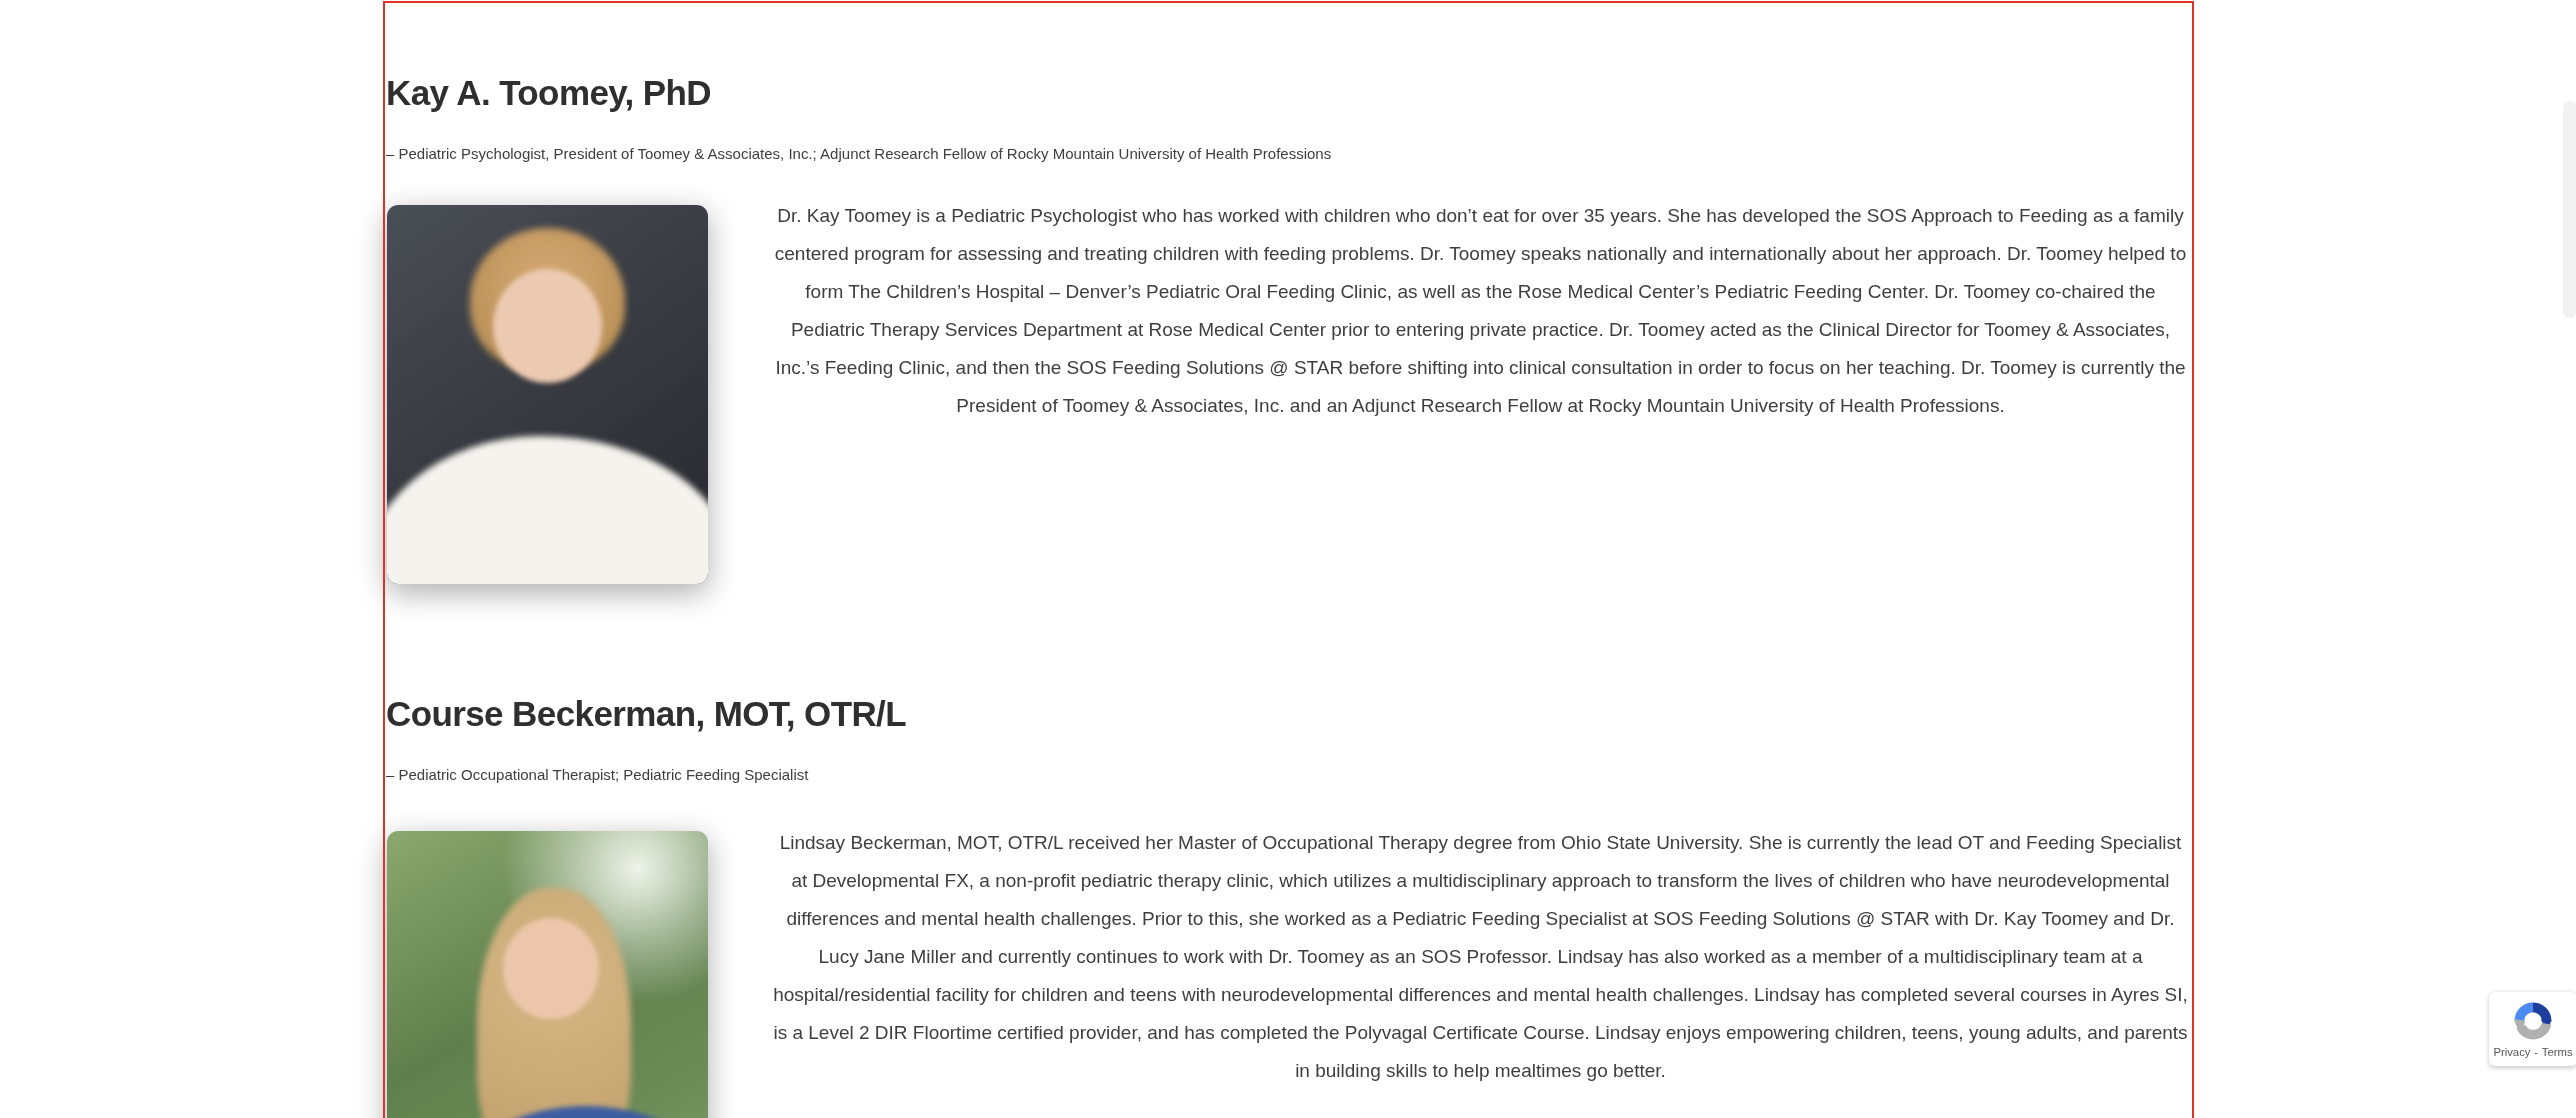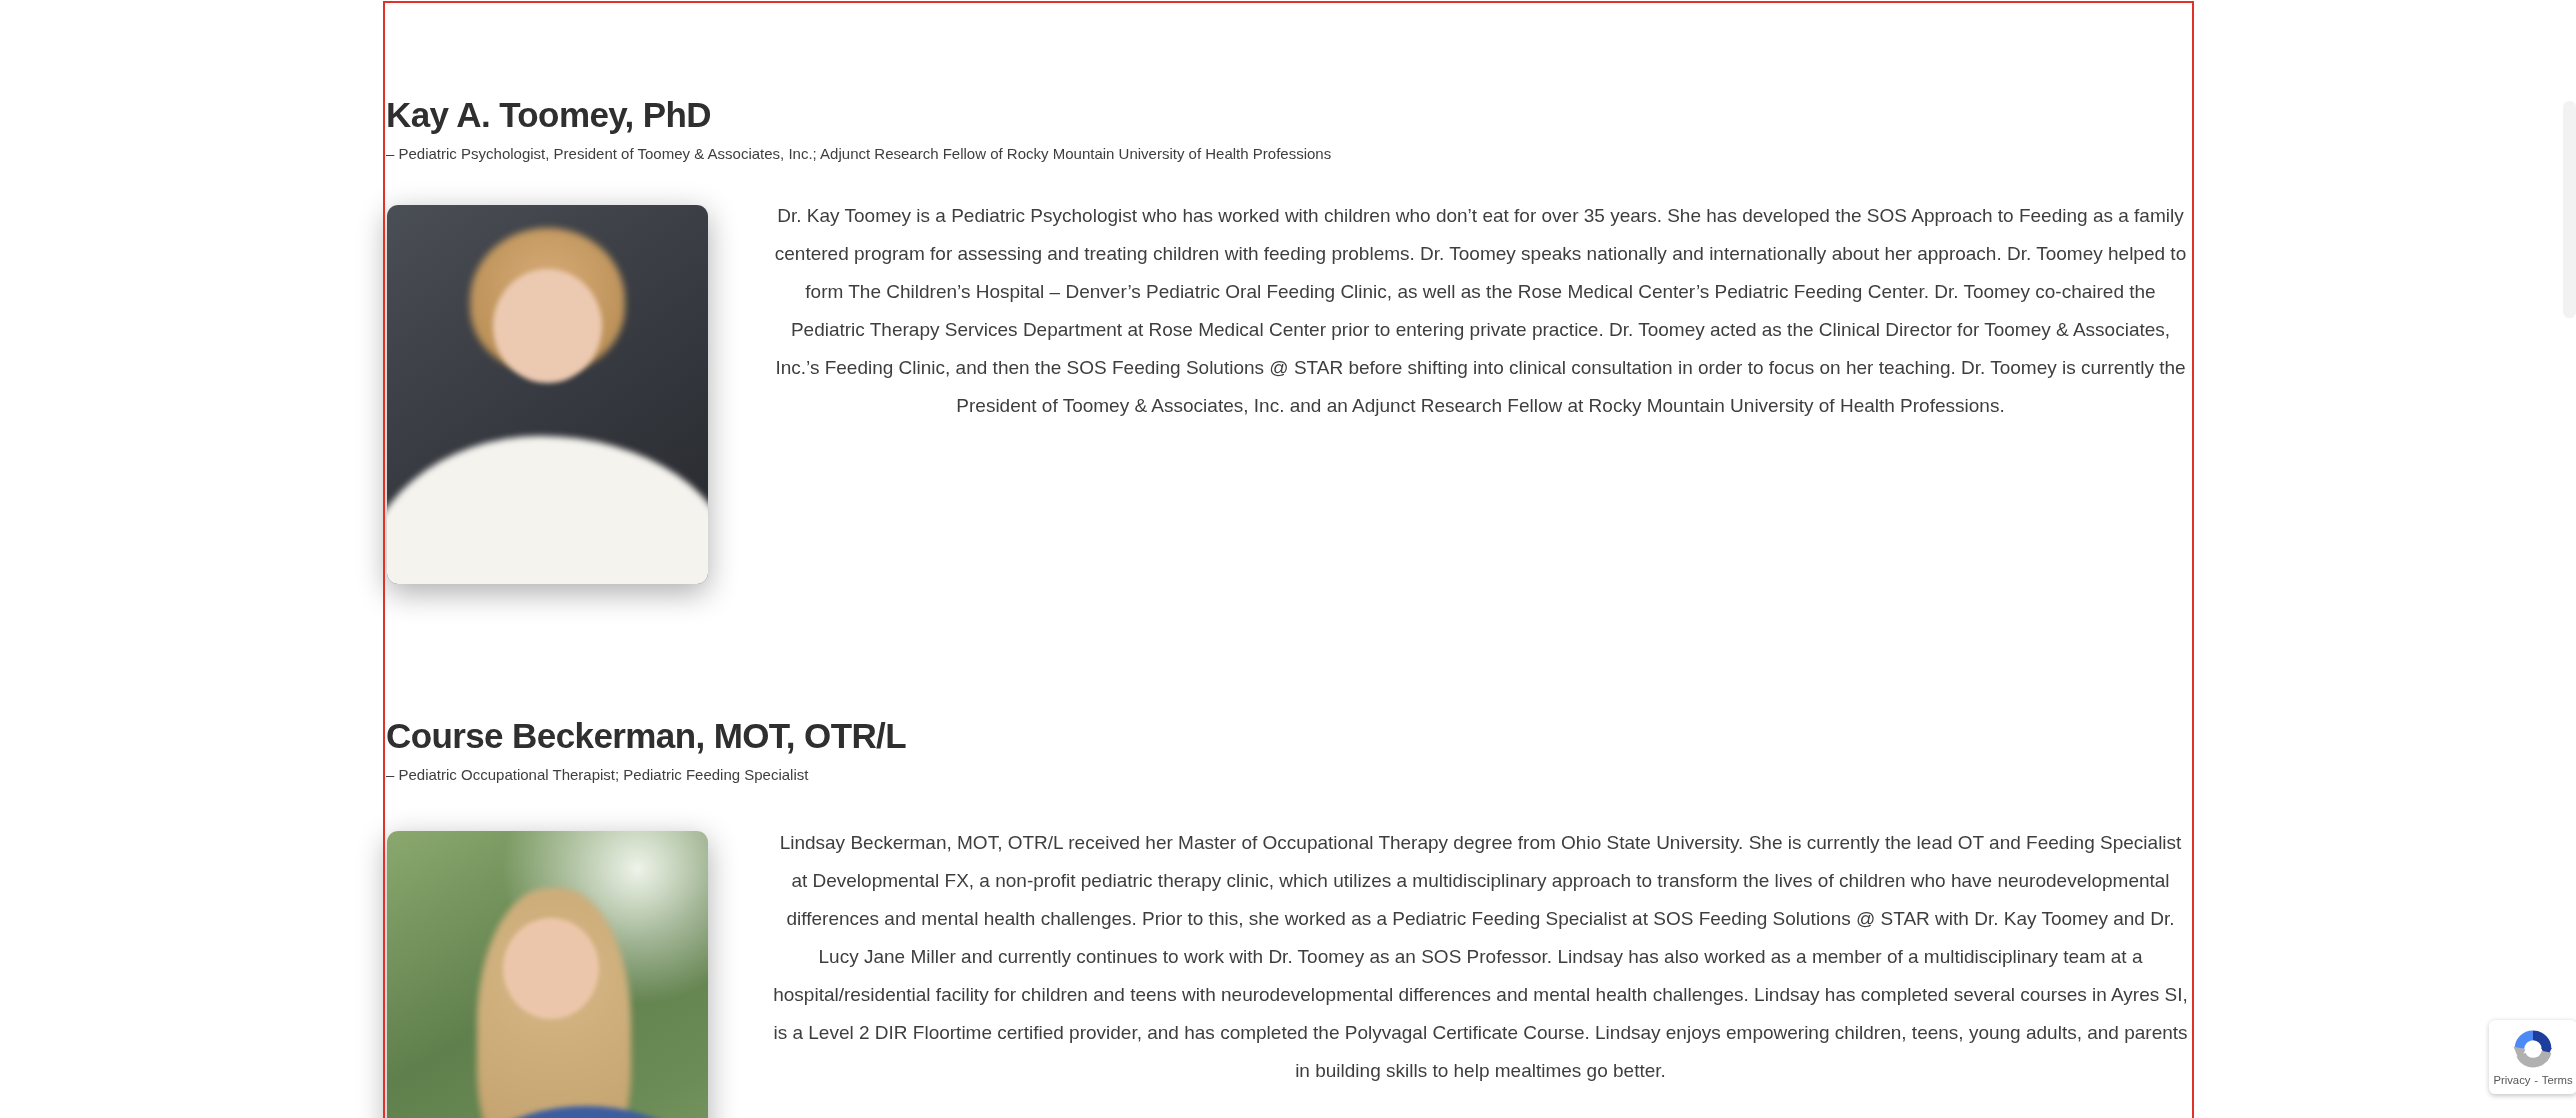--- a/index.html
+++ b/index.html
@@ -23,21 +23,20 @@
 
   .profile-name {
     position: absolute;
     left: 386px;
     font-size: 35px;
     line-height: 40px;
     font-weight: 700;
     letter-spacing: -0.6px;
     color: #2f2f2f;
     white-space: nowrap;
-    margin-top: 22px;
   }
   .profile-role {
     position: absolute;
     left: 386px;
     font-size: 15px;
     line-height: 26.4px;
     color: #3e3e3e;
     white-space: nowrap;
   }
   .profile-bio {
@@ -91,21 +90,21 @@
     left: 2563px; top: 101px;
     width: 12.6px; height: 217px;
     background: #f2f2f2;
     border-radius: 6.3px;
     z-index: 8;
   }
 
   
   .recaptcha {
     position: absolute;
-    left: 2489px; top: 1020px;
+    left: 2489px; top: 992px;
     width: 88px; height: 74px;
     background: #ffffff;
     border-radius: 6.3px;
     box-shadow: 0 1.3px 5.7px rgba(0,0,0,0.22);
     z-index: 8;
     display: flex;
     flex-direction: column;
     align-items: center;
     justify-content: flex-start;
     cursor: pointer;

